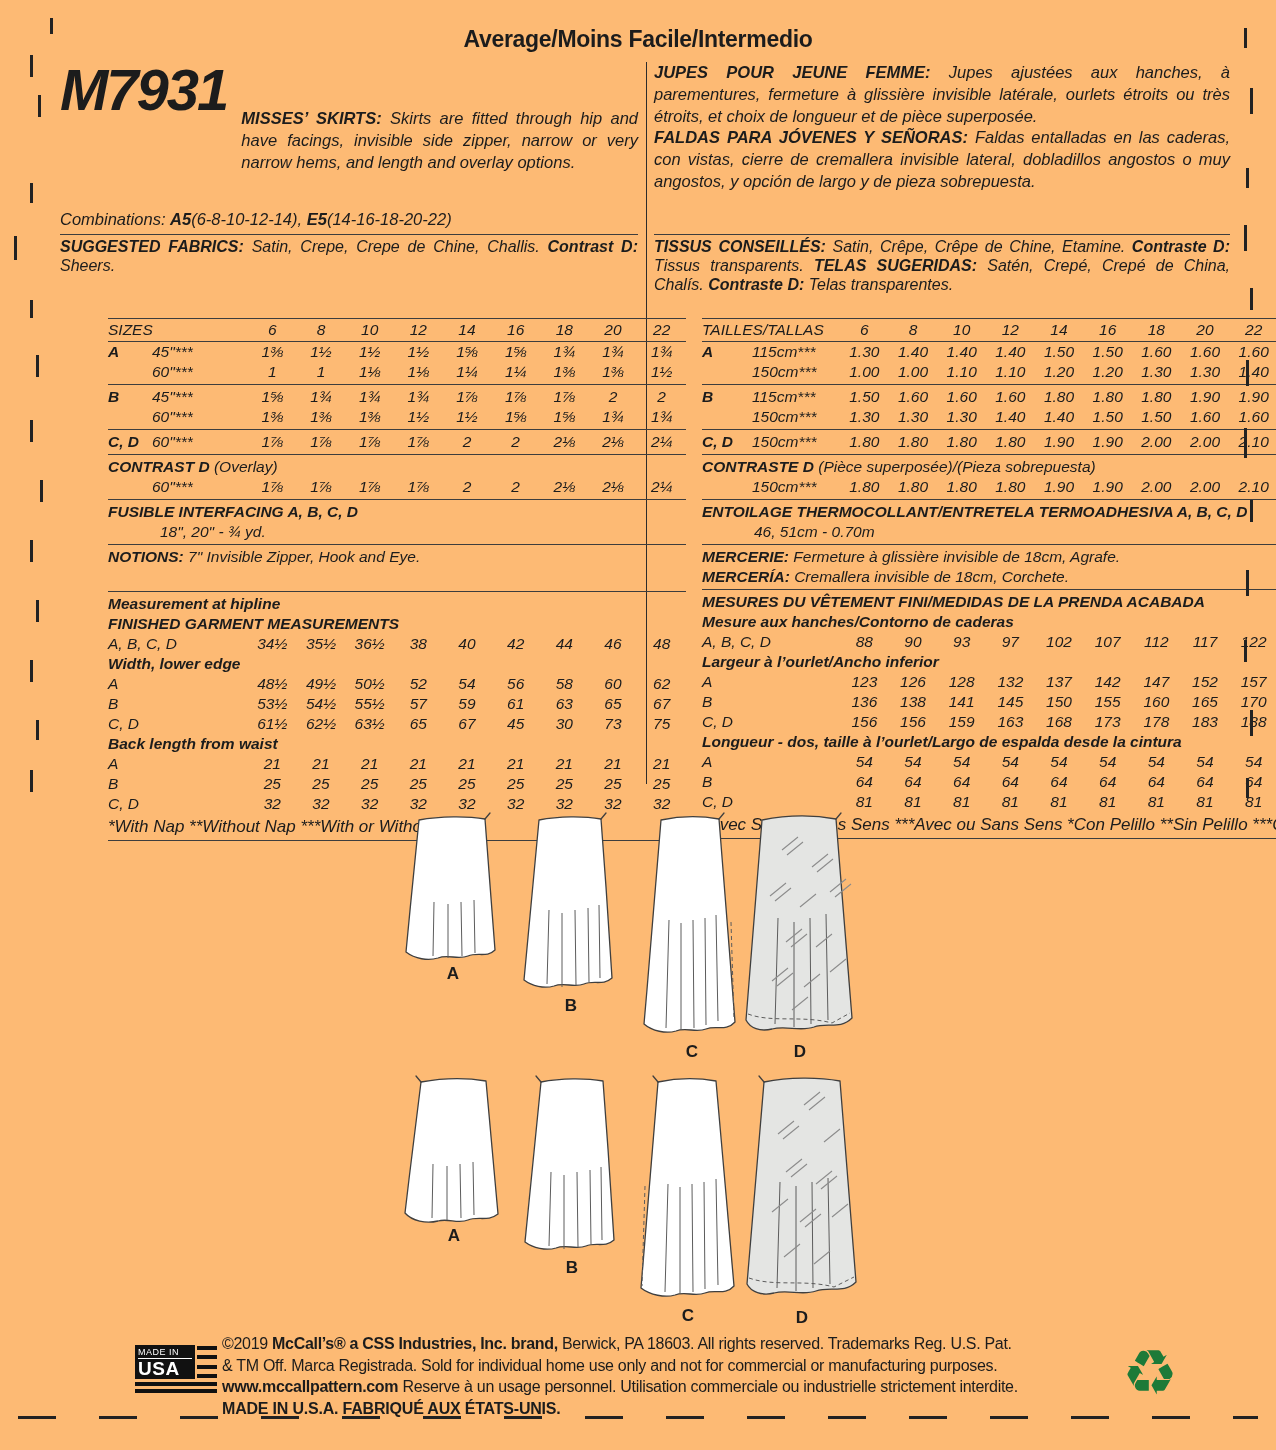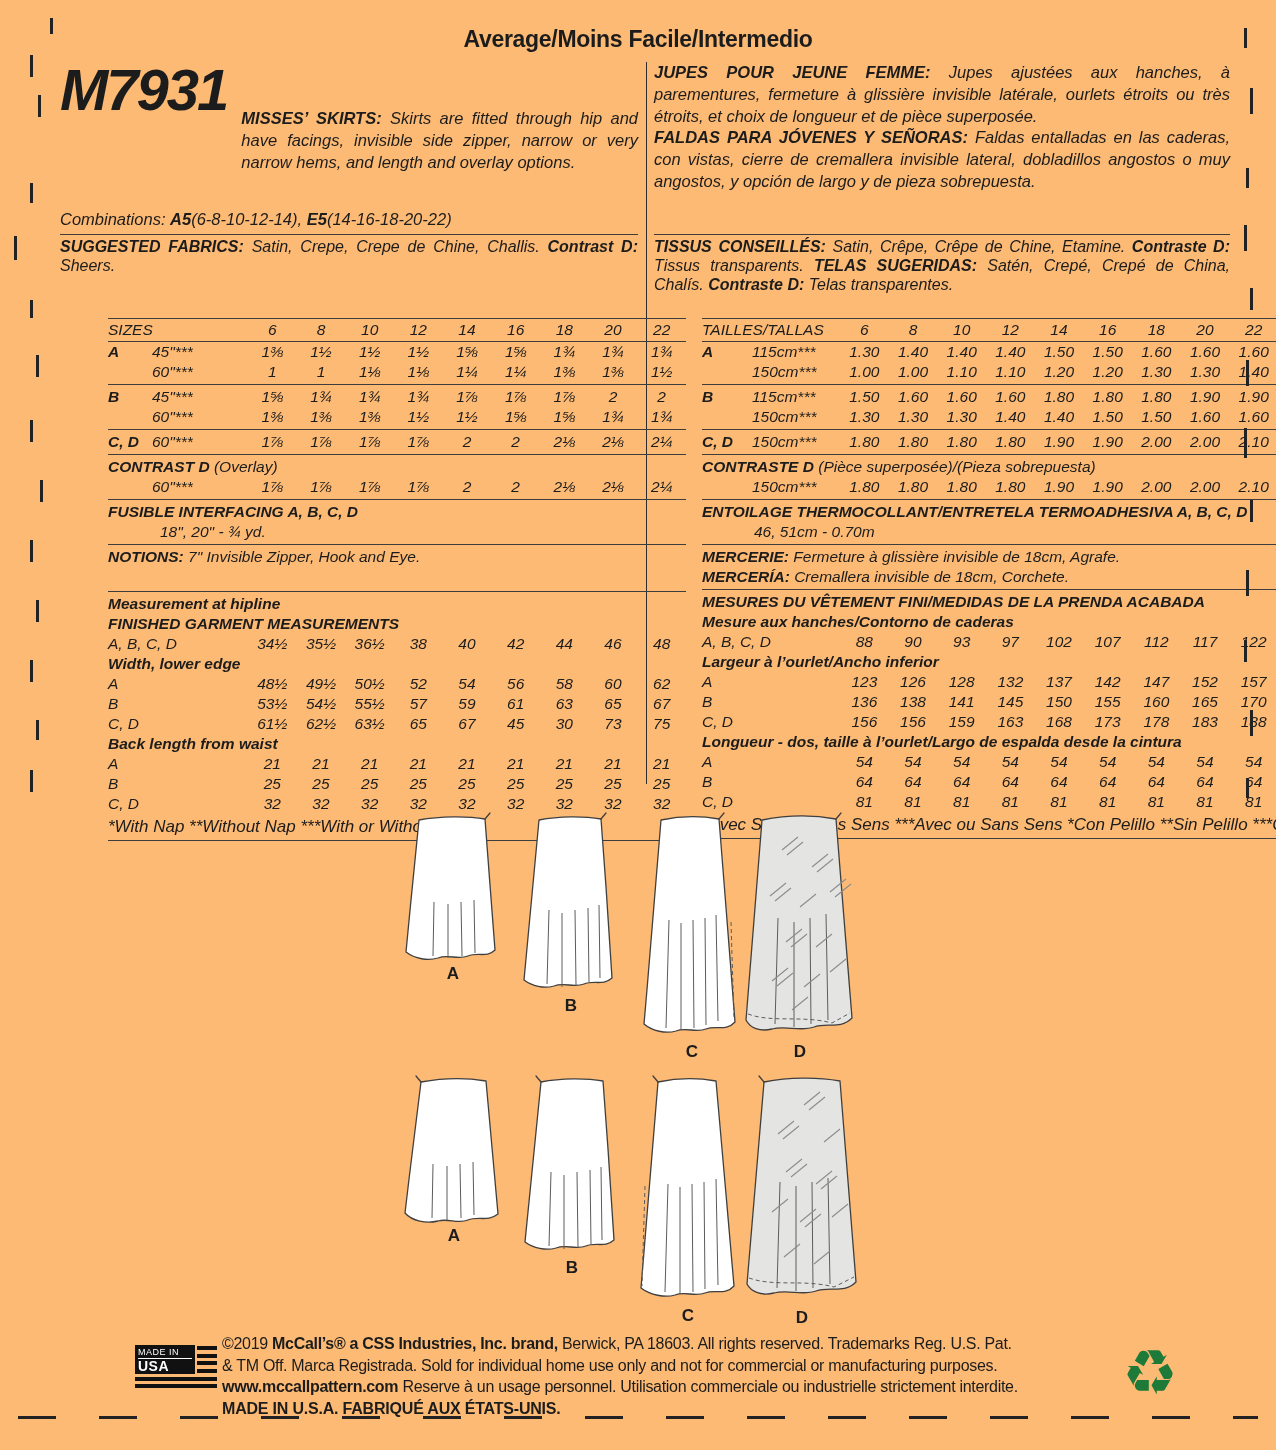--- a/index.html
+++ b/index.html
@@ -47,21 +47,21 @@
   .sk-out{fill:#ffffff;}
   .sk-out.gray{fill:#e4e5e3;}
   .sk-dr{stroke:#5c5c5c;stroke-width:1;fill:none;}
   .sk-h{stroke:#8c8c8c;stroke-width:1.1;fill:none;}
   .dash{stroke-dasharray:4 3;}
   
   #usa-logo{position:absolute;left:135px;top:1345px;width:82px;}
   #usa-top{display:flex;}
   #usa-box{background:#111;color:#fff;width:54px;padding:2px 3px 1px 3px;}
   #usa-box .l1{display:block;font-size:9px;letter-spacing:0.5px;border-bottom:1px solid #fff;padding-bottom:1px;}
-  #usa-box .l2{display:block;font-size:14px;font-weight:bold;line-height:1;letter-spacing:0.5px;}
+  #usa-box .l2{display:block;font-size:19px;font-weight:bold;line-height:1;letter-spacing:0.5px;}
   #usa-stripes-r{flex:1;display:flex;flex-direction:column;justify-content:space-between;padding:1px 0;margin-left:2px;}
   #usa-stripes-r div{height:4px;background:#111;}
   .usa-stripe-b{height:4px;background:#111;margin-top:3px;}
   #footer-text{position:absolute;left:222px;top:1333px;width:948px;font-size:16px;
                line-height:21.5px;letter-spacing:-0.3px;}
   #made-line{font-weight:bold;letter-spacing:-0.2px;}
   #recycle{position:absolute;left:1122px;top:1342px;font-size:62px;line-height:62px;color:#1d7a38;
            font-family:"DejaVu Sans",sans-serif;}
   #bottom-dashes{position:absolute;left:18px;top:1416px;width:1240px;height:3px;
     background:repeating-linear-gradient(90deg,#222 0 38px,transparent 38px 81px);}

